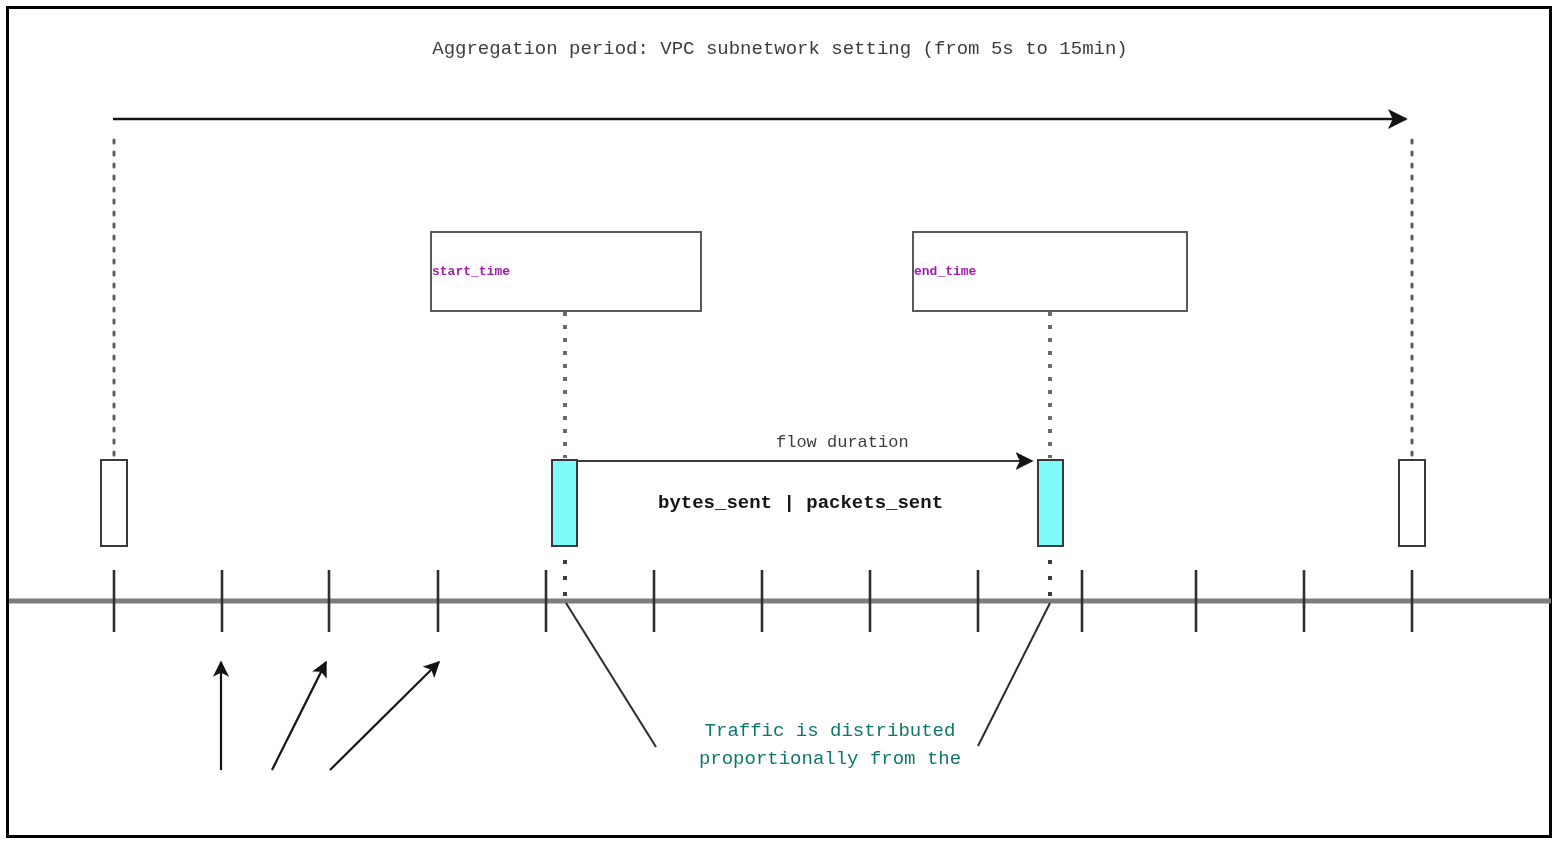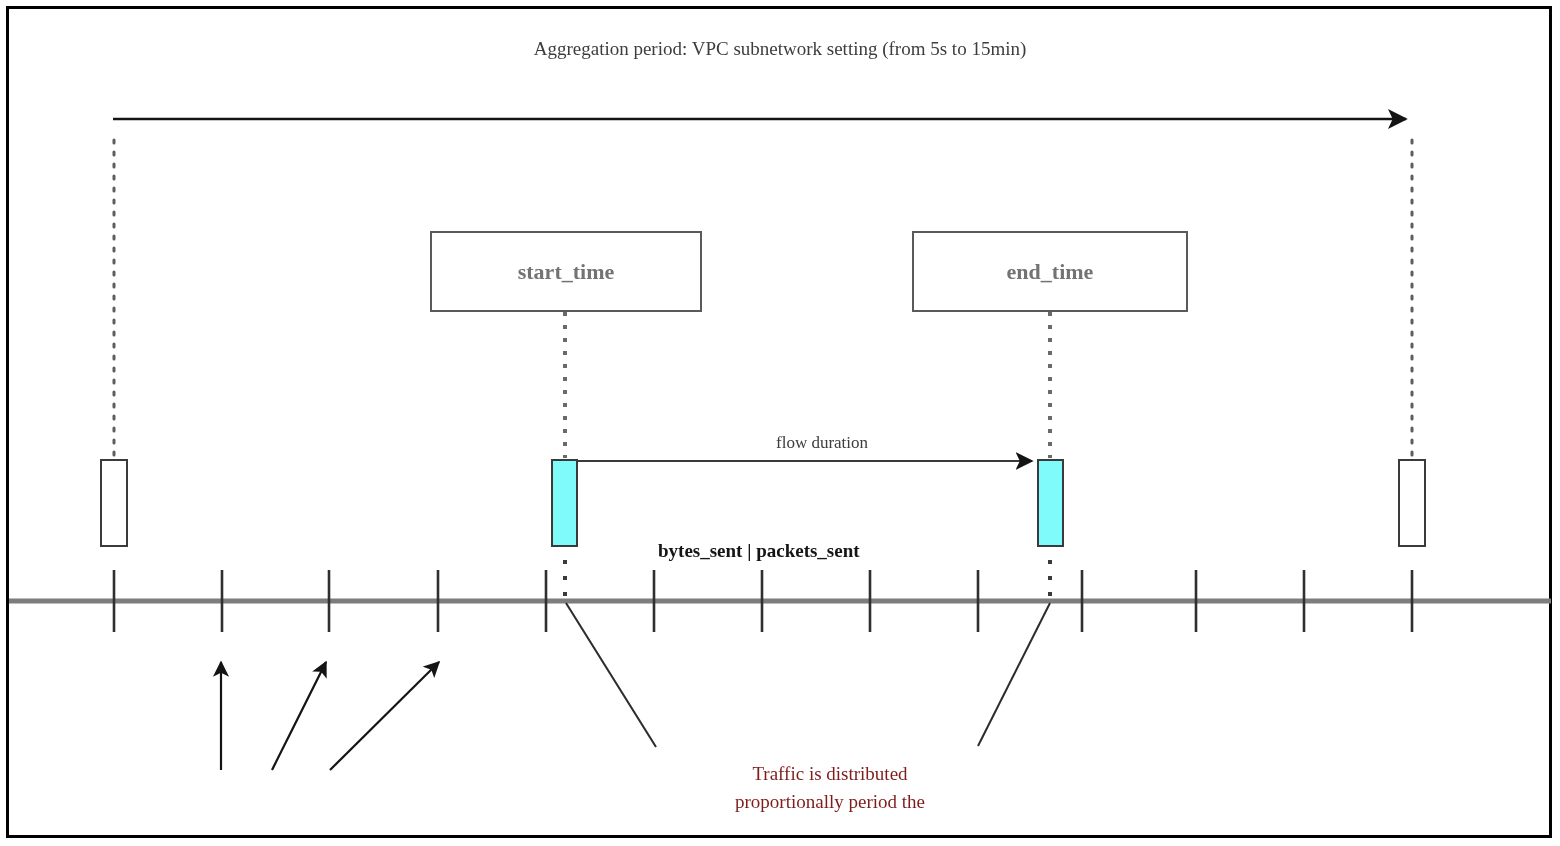--- a/index.html
+++ b/index.html
@@ -5,21 +5,21 @@
   html, body {
     margin: 0;
     padding: 0;
     background: #ffffff;
   }
   #canvas {
     position: relative;
     width: 1560px;
     height: 846px;
     background: #ffffff;
-    font-family: Liberation Serif, serif;
+    font-family: Liberation Mono, monospace;
     overflow: hidden;
   }
   #frame {
     position: absolute;
     left: 6px;
     top: 6px;
     width: 1546px;
     height: 832px;
     border: 3px solid #000000;
     box-sizing: border-box;
@@ -44,24 +44,23 @@
     font-size: 19px;
     color: #3d3d3d;
   }
   .labelbox {
     position: absolute;
     box-sizing: border-box;
     background: #ffffff;
     border: 2px solid #5a5a5a;
     display: flex;
     align-items: center;
-    justify-content: center;
-    font-size: 22px;
+    font-size: 13px;
     font-weight: bold;
-    color: #737373;
+    color: #a21caf;
   }
   #box-start { left: 430px; top: 231px; width: 272px; height: 81px; }
   #box-end   { left: 912px; top: 231px; width: 276px; height: 81px; }
 
   .barbox {
     position: absolute;
     box-sizing: border-box;
     border: 2px solid #3a3a3a;
   }
   .bar-white { background: #ffffff; }
@@ -77,37 +76,36 @@
     font-size: 17px;
     color: #3d3d3d;
     margin-left: 36px;
   }
   #metrics-label {
     left: 658px;
     top: 492px;
     font-size: 19px;
     font-weight: bold;
     color: #151515;
-    margin-top: 48px;
   }
   #alignment-caption {
     left: 50px;
     top: 780px;
     font-size: 19px;
     color: #3d3d3d;
   }
   #traffic-caption {
     position: absolute;
     left: 680px;
-    top: 760px;
+    top: 717px;
     width: 300px;
     text-align: center;
     font-size: 19px;
     line-height: 28px;
-    color: #7f1d1d;
+    color: #0f766e;
   }
   #traffic-caption div { white-space: nowrap; }
 </style>
 </head>
 <body>
 
 <div id="canvas">
 
   <div id="frame"></div>
 
@@ -196,16 +194,16 @@
   <div class="barbox bar-white" id="bar-left"></div>
   <div class="barbox bar-cyan" id="bar-start"></div>
   <div class="barbox bar-cyan" id="bar-end"></div>
   <div class="barbox bar-white" id="bar-right"></div>
 
   <div class="txt" id="flow-duration-label">flow duration</div>
   <div class="txt" id="metrics-label">bytes_sent | packets_sent</div>
 
   <div id="traffic-caption">
     <div>Traffic is distributed</div>
-    <div>proportionally period the</div>
+    <div>proportionally from the</div>
   </div>
 
 </div>
 
 </body></html>

